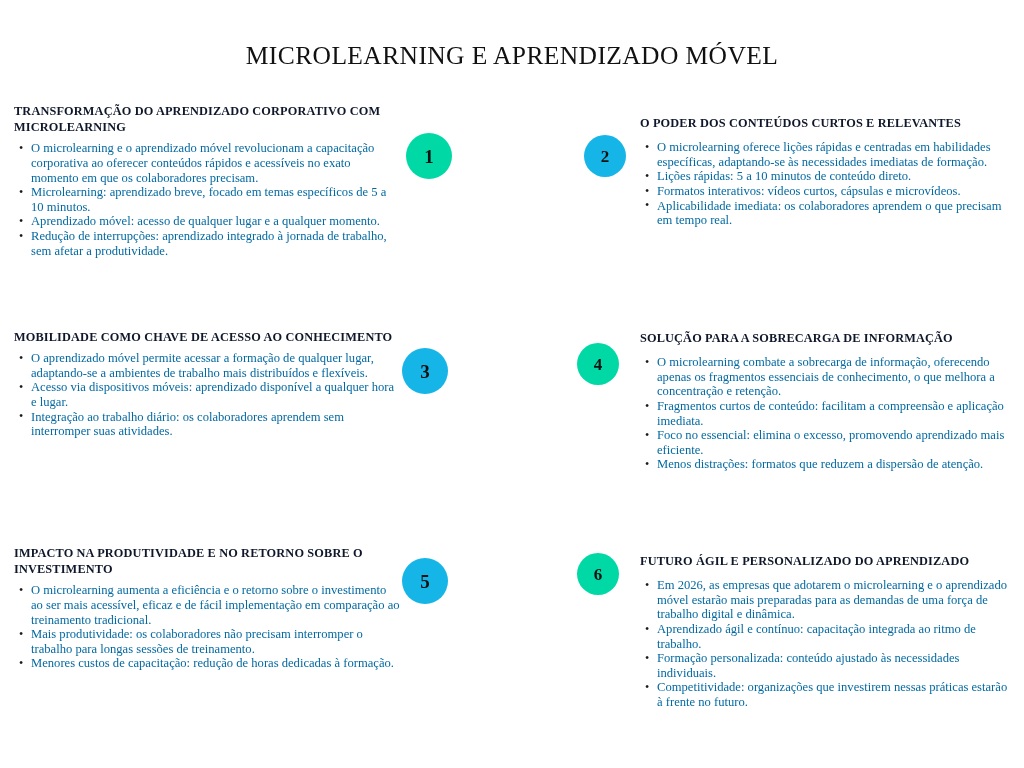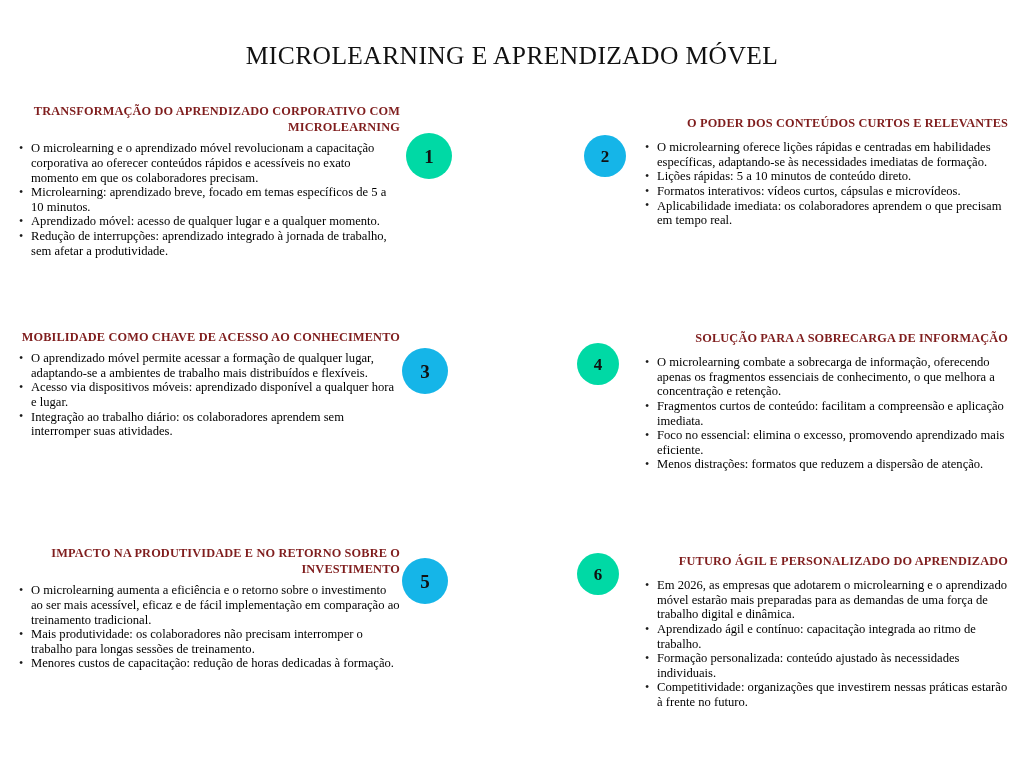--- a/index.html
+++ b/index.html
@@ -52,41 +52,41 @@
 
   .section.left.row3  { top: 545px; }
   .section.right.row3 { top: 553px; }
   .section.right.row2 { top: 330px; }
   .section.right.row1 { top: 115px; }
   .section.left.row2  { top: 329px; }
 
   .sec-heading {
     font-size: 12.3px;
     font-weight: bold;
-    text-align: right;
+    text-align: left;
     line-height: 1.32;
     letter-spacing: 0.15px;
-    color: #7f1d1d;
+    color: #0f172a;
     margin: 0 0 6px 0;
   }
   .section.right .sec-heading {
     margin-bottom: 9px;
   }
 
   .bullets {
     list-style: none;
     margin: 0;
     padding: 0;
   }
   .bullets li {
     position: relative;
     padding-left: 17px;
     font-size: 12.6px;
     line-height: 14.6px;
-    color: #000000;
+    color: #0369a1;
     margin: 0;
   }
   .bullets li::before {
     content: "\2022";
     position: absolute;
     left: 5px;
     top: -0.5px;
     font-size: 12px;
     line-height: 14.6px;
     color: #1a1a1a;

